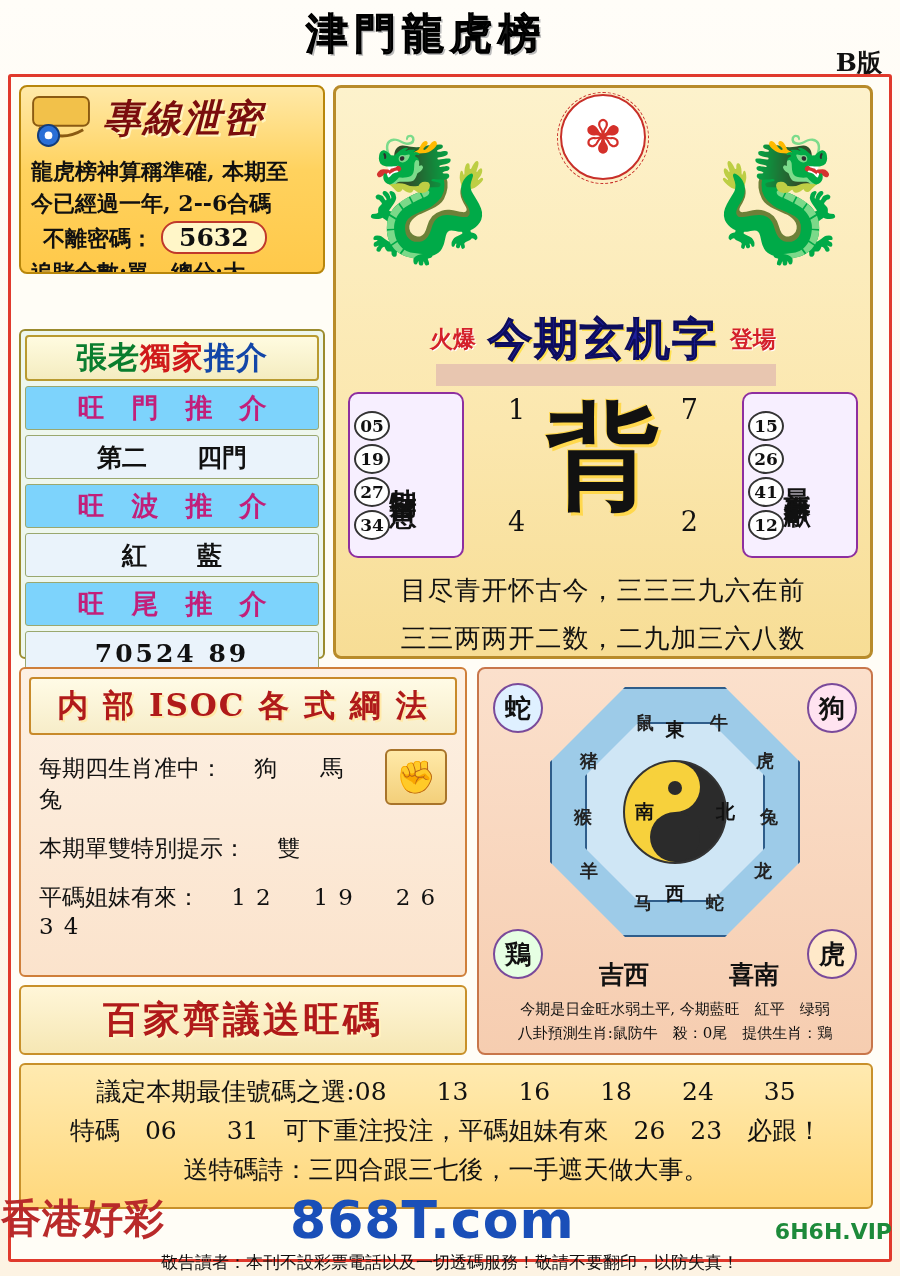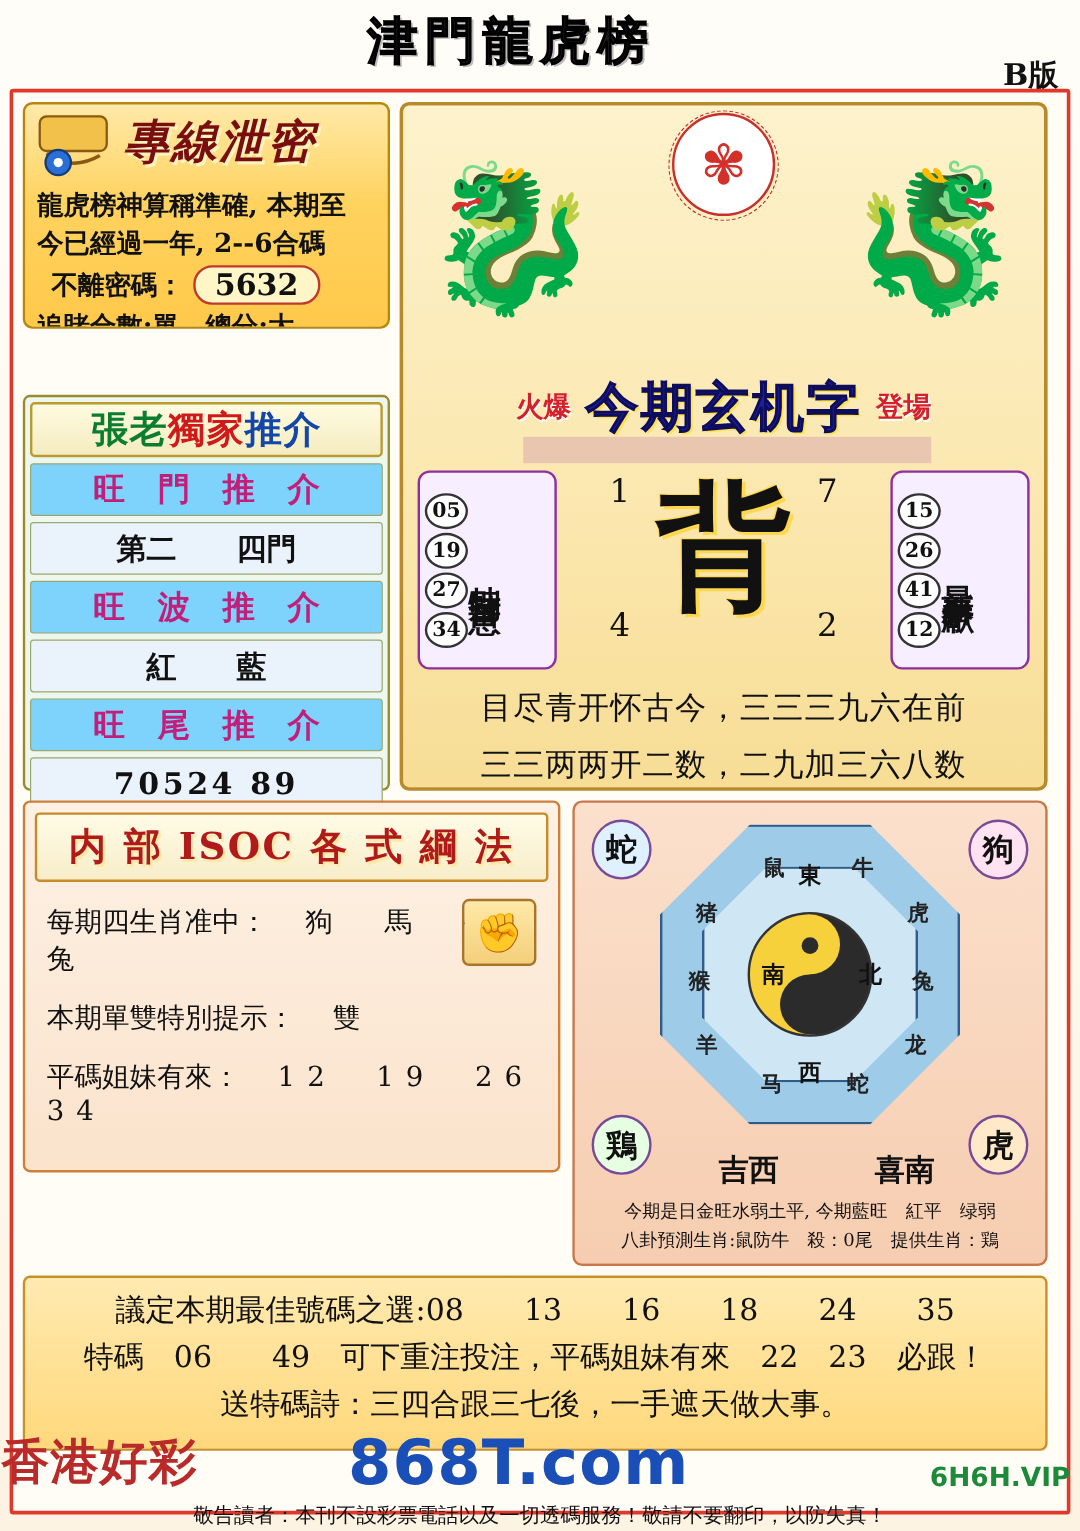--- a/index.html
+++ b/index.html
@@ -469,20 +469,21 @@
       <div class="isoc-line">
         <span>本期單雙特別提示：</span>
         <span class="v">雙</span>
       </div>
       <div class="isoc-line">
         <span>平碼姐妹有來：</span>
         <span class="v">12　19　26　34</span>
       </div>
     </div>
 
+    <div class="box baijia">百家齊議送旺碼</div>
 
     <div class="box bagua">
       <div class="zodiac-corner zc-tl">蛇</div>
       <div class="zodiac-corner zc-tr">狗</div>
       <div class="zodiac-corner zc-bl">鶏</div>
       <div class="zodiac-corner zc-br">虎</div>
 
       <div class="bagua-wheel">
         <div class="octagon"></div>
         <div class="octagon-inner"></div>
@@ -511,21 +512,21 @@
         <span>喜南</span>
       </div>
       <div class="bagua-note">
         <div>今期是日金旺水弱土平, 今期藍旺　紅平　绿弱</div>
         <div>八卦預測生肖:鼠防牛　殺：0尾　提供生肖：鶏</div>
       </div>
     </div>
 
     <div class="box bottom">
       <div class="bottom-line">議定本期最佳號碼之選:08　　13　　16　　18　　24　　35</div>
-      <div class="bottom-line">特碼　06　　49　可下重注投注，平碼姐妹有來　22　23　必跟！</div>
+      <div class="bottom-line">特碼　06　　31　可下重注投注，平碼姐妹有來　26　23　必跟！</div>
       <div class="bottom-line">送特碼詩：三四合跟三七後，一手遮天做大事。</div>
     </div>
 
   </div>
 
   <div class="wm-left">香港好彩</div>
   <div class="wm-mid">868T.com</div>
   <div class="wm-right">6H6H.VIP</div>
   <div class="disclaimer">敬告讀者：本刊不設彩票電話以及一切透碼服務！敬請不要翻印，以防失真！</div>
 

